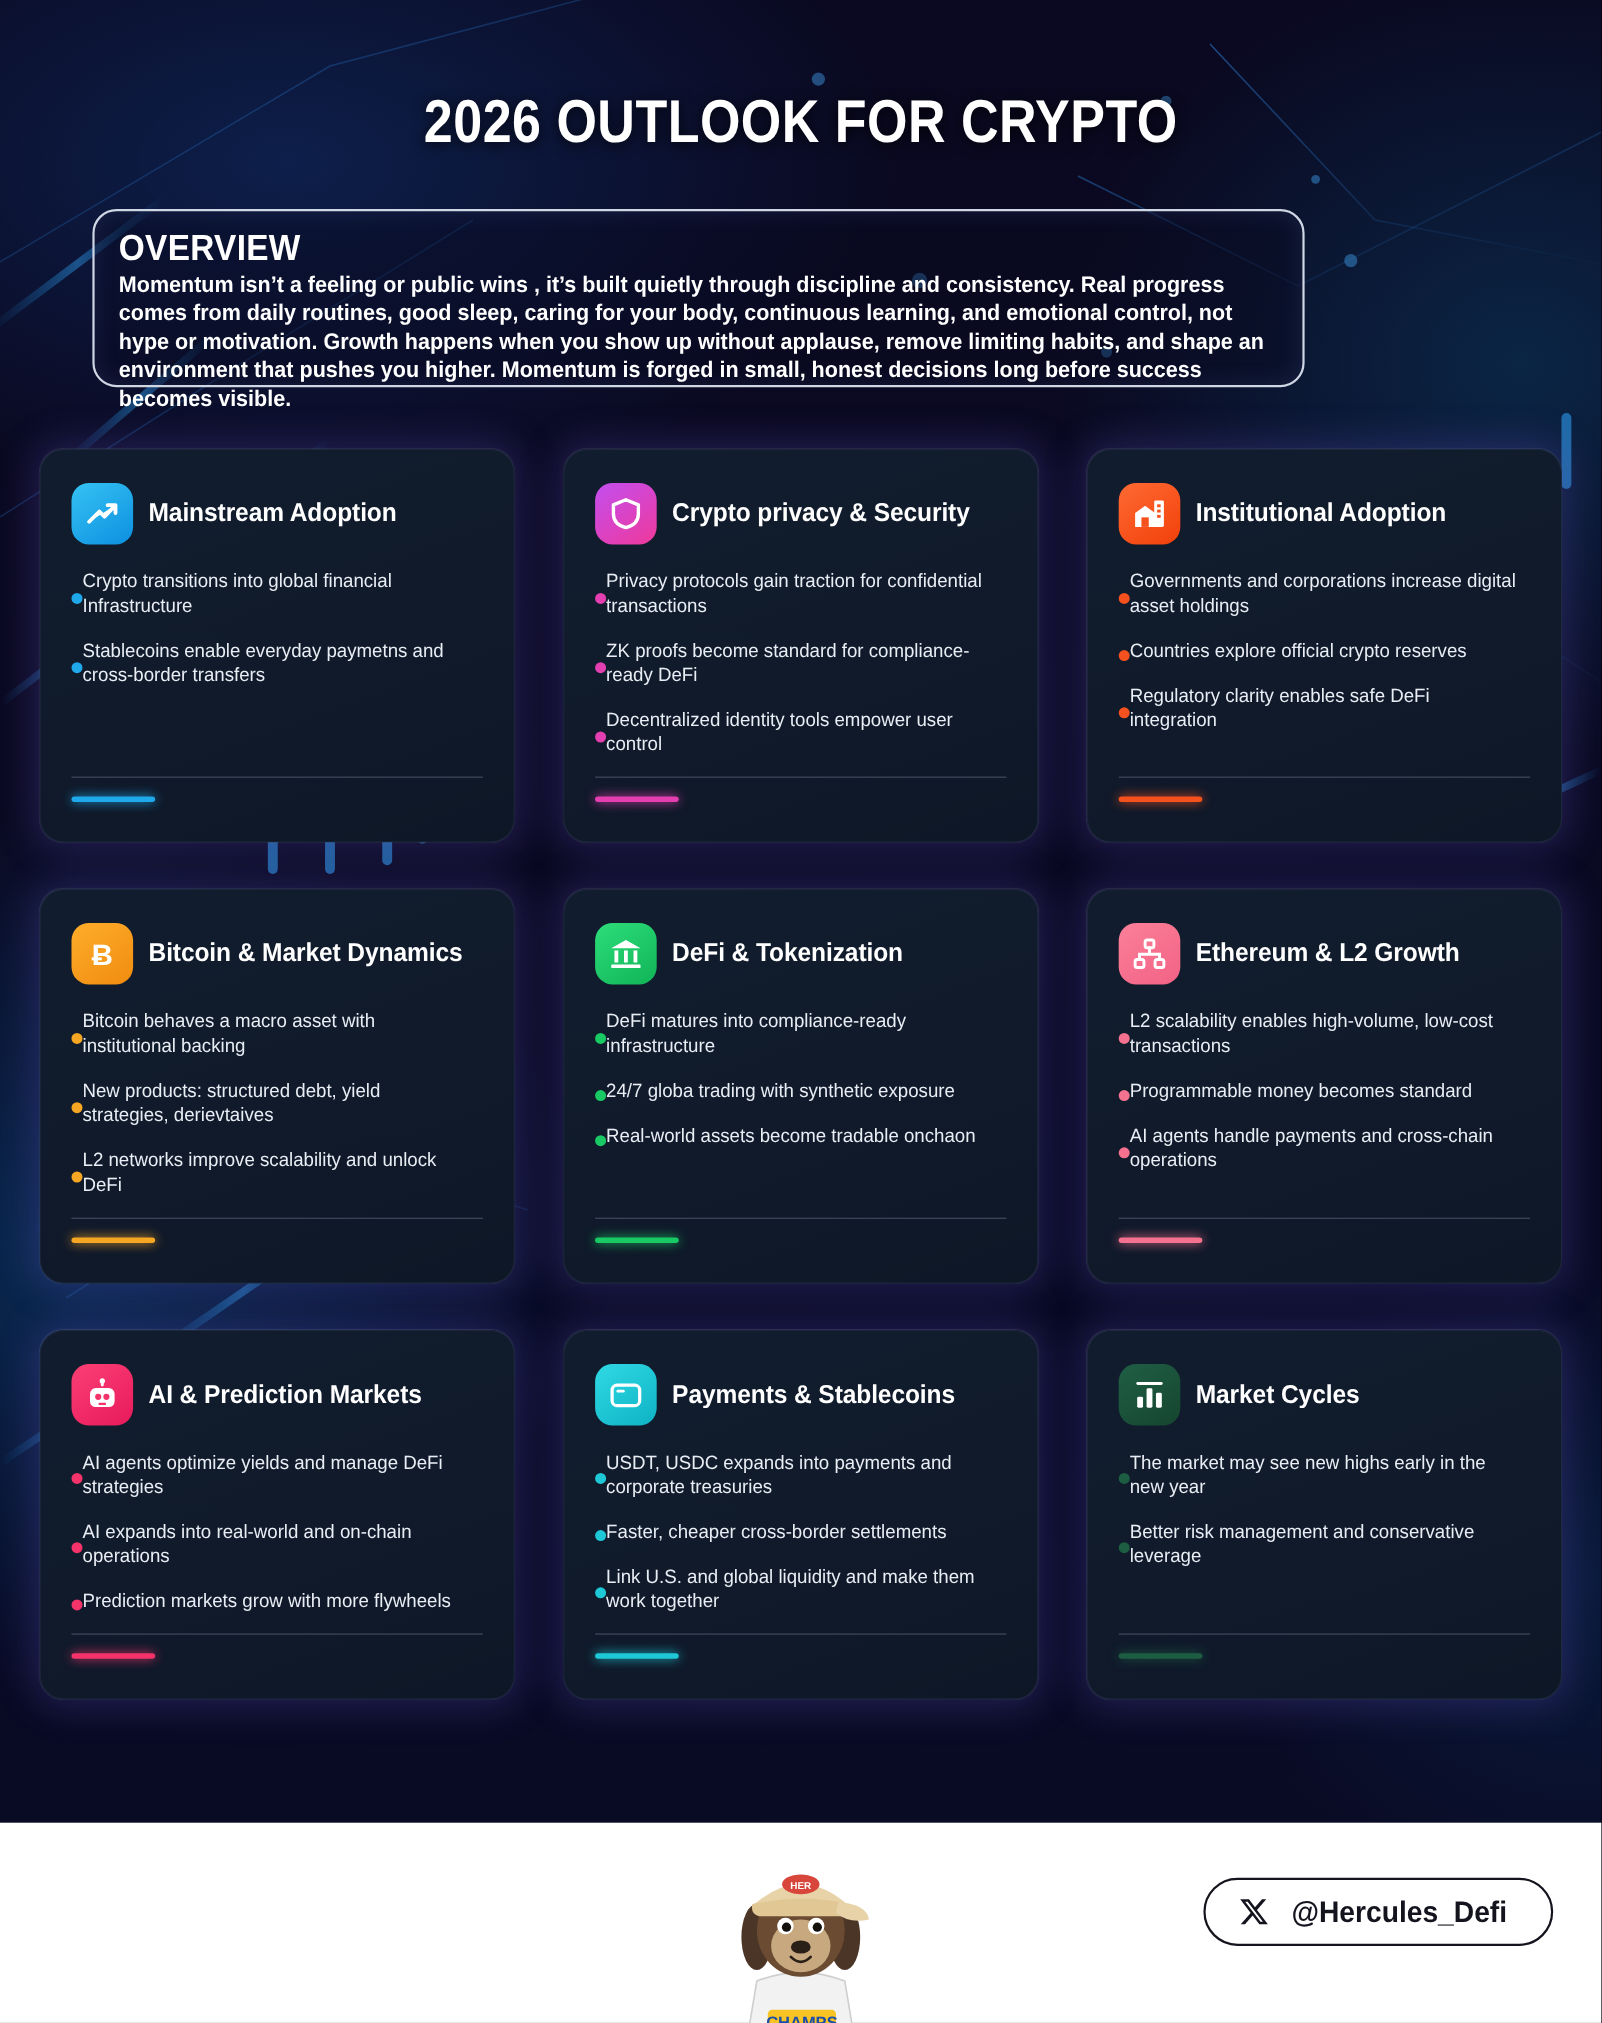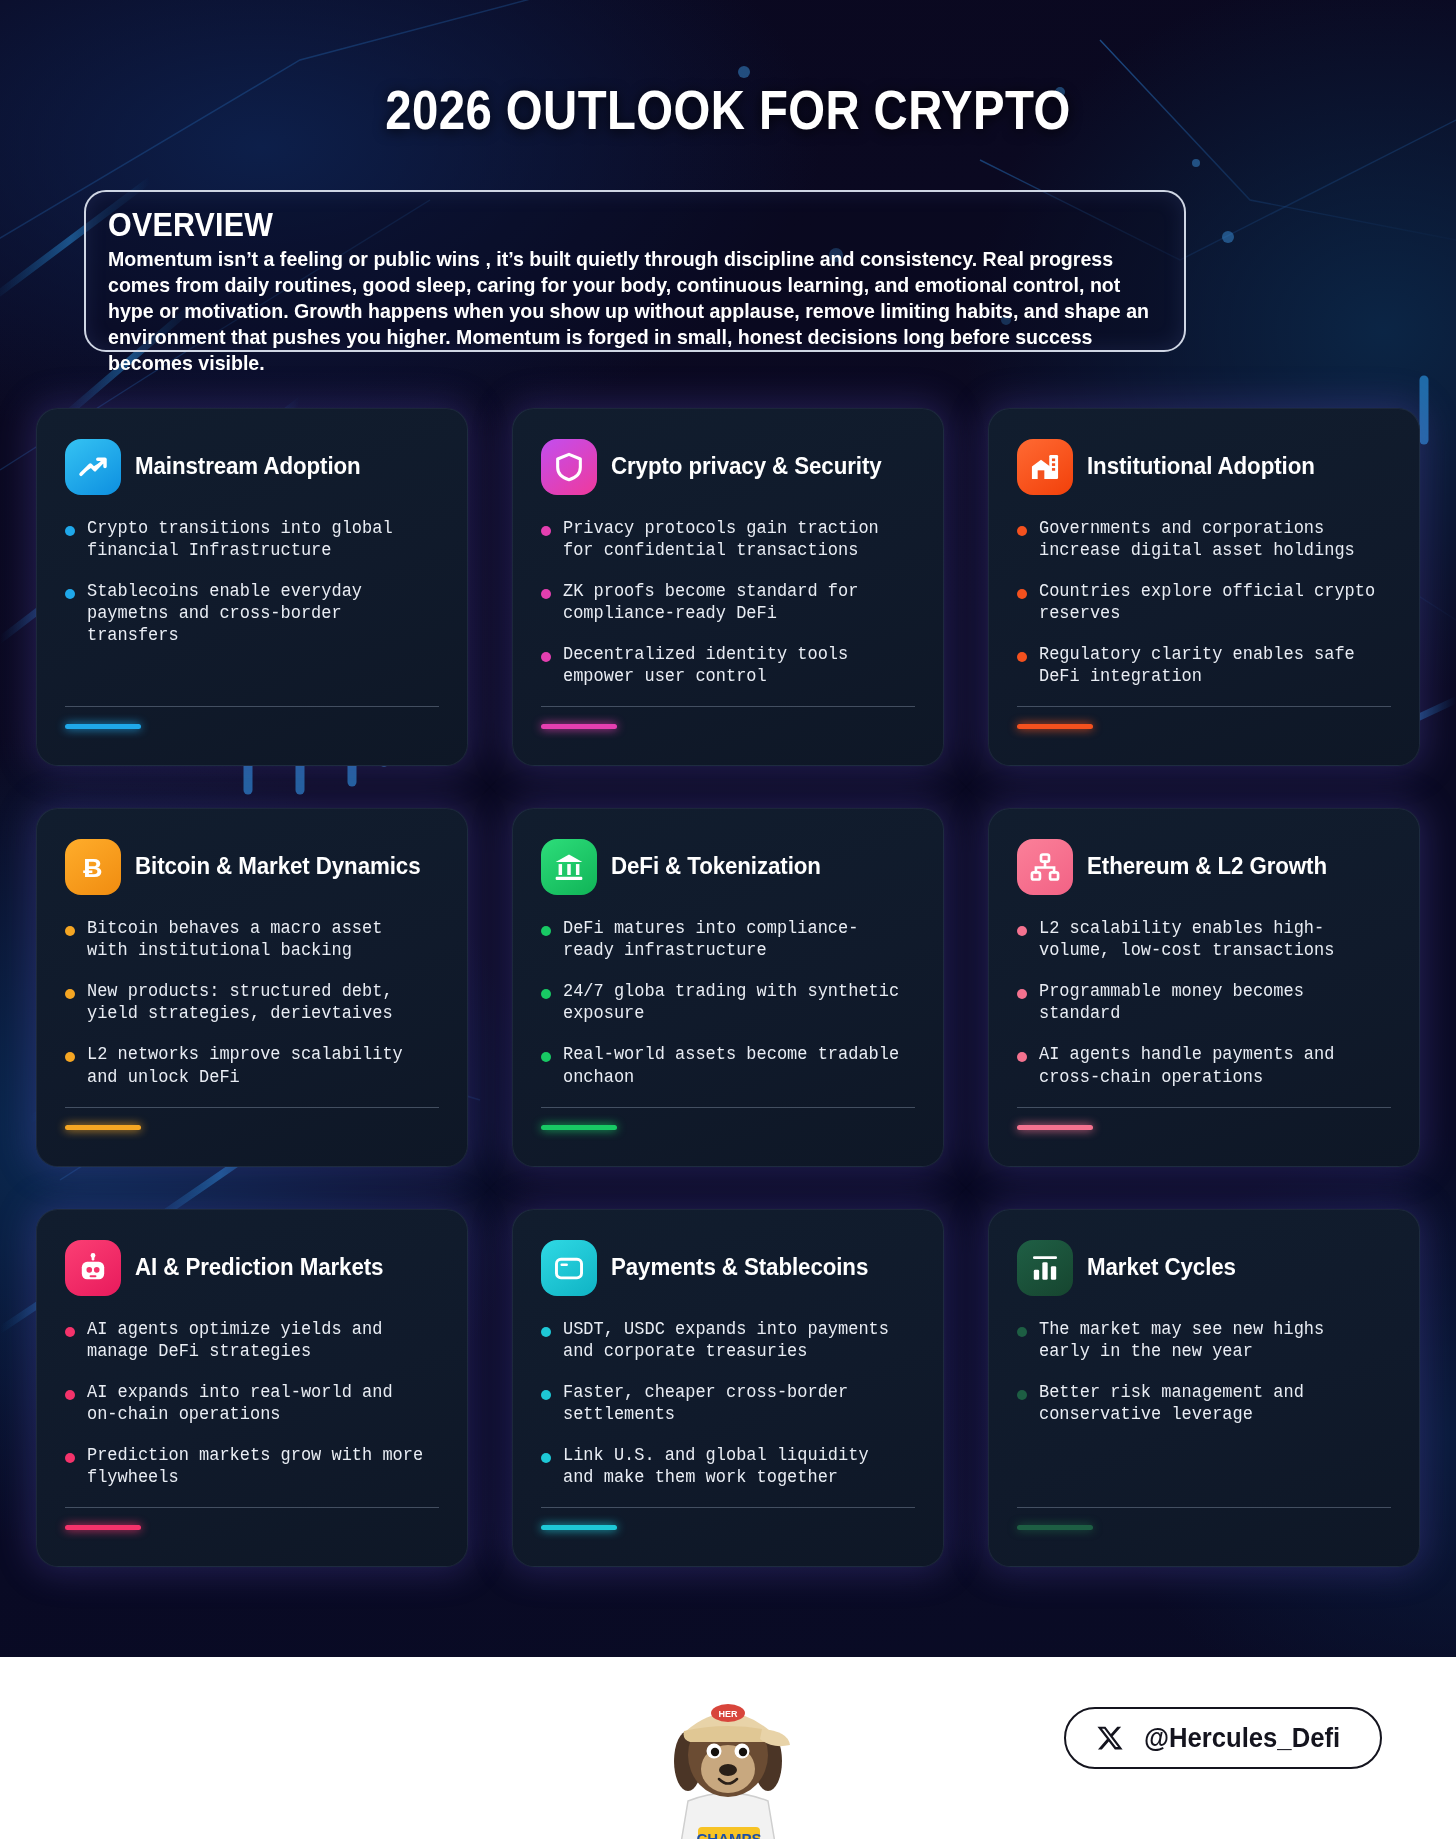--- a/index.html
+++ b/index.html
@@ -79,43 +79,42 @@
     display:flex; align-items:center; justify-content:center;
   }
   .icon svg { width:32px; height:32px; }
   .card-title {
     font-size:23.5px; font-weight:bold; line-height:1.1;
     transform:scaleX(0.95); transform-origin:left center;
     letter-spacing:-0.1px;
   }
   .bullets { list-style:none; flex:1 1 auto; }
   .bullets li {
-    display:flex; gap:12px; align-items:flex-start;
+    display:flex; align-items:center;
     margin-bottom:19px;
-    font-family:Liberation Mono, monospace;
   }
   .dot { width:10px; height:10px; border-radius:50%; flex:0 0 10px; margin-top:9px; }
   .btext {
     font-size:17.5px; line-height:1.26; color:#e9edf4;
     transform:scaleX(0.97); transform-origin:left center;
   }
   .divider { height:1px; background:rgba(190,205,230,.30); margin-top:auto; }
   .accent { height:5px; width:76px; border-radius:3px; margin-top:17px; }
 
   
   .footer {
     position:absolute; left:0; bottom:0;
     width:100%; height:182px; background:#fff;
   }
   .avatar-wrap {
     position:absolute; left:50%; transform:translateX(-50%);
     bottom:-8px; width:140px; height:178px;
   }
   .handle {
-    position:absolute; right:74px; top:50px;
+    position:absolute; right:44px; top:50px;
     height:62px; padding:0 30px;
     border:2px solid #14141e; border-radius:34px;
     display:flex; align-items:center; gap:20px;
   }
   .handle .xlogo { width:28px; height:28px; }
   .handle span {
     font-size:27px; font-weight:bold; color:#14141e;
     transform:scaleX(0.95); transform-origin:left center;
   }
 </style>

